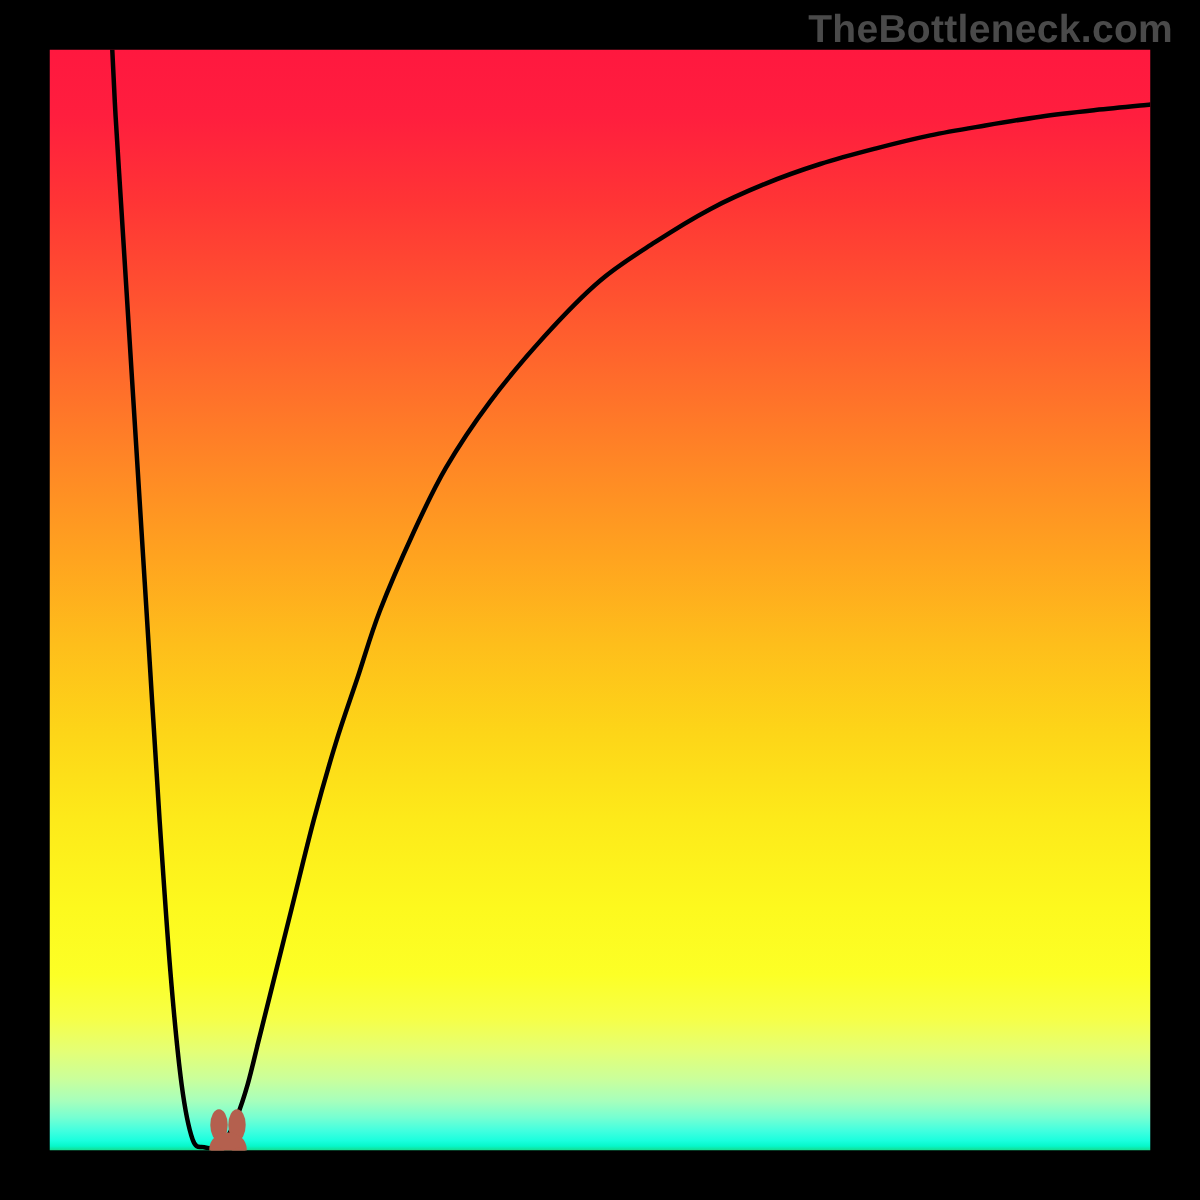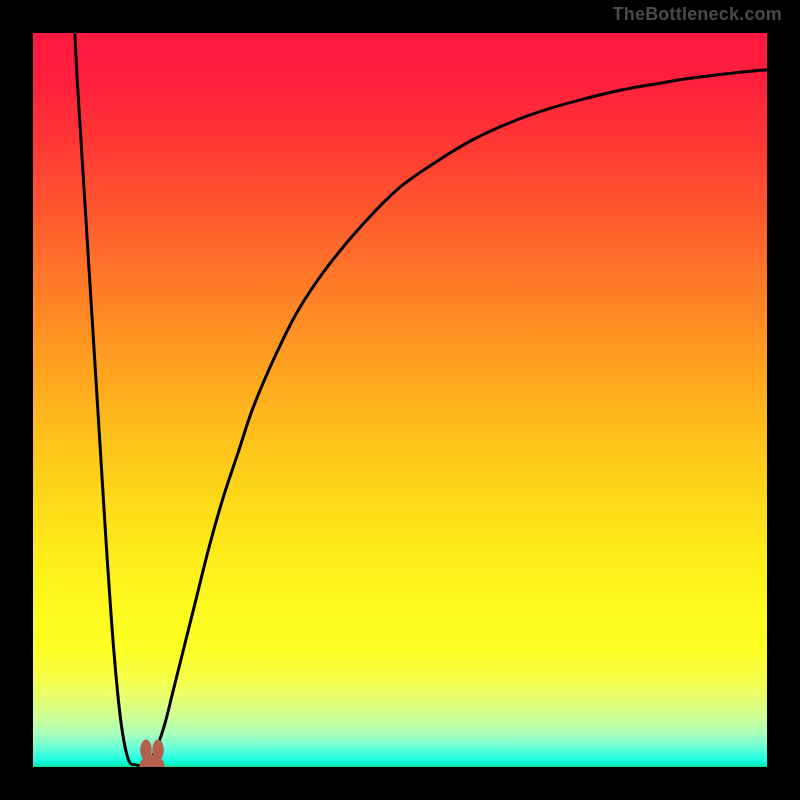--- a/index.html
+++ b/index.html
@@ -14,21 +14,21 @@
     position: relative;
     width: 800px;
     height: 800px;
     background: #000;
   }
   .watermark {
     position: absolute;
     top: 4px;
     right: 18px;
     font-family: Arial, Helvetica, sans-serif;
-    font-size: 18px;
+    font-size: 26px;
     font-weight: 600;
     color: #4a4a4a;
     letter-spacing: 0.2px;
     z-index: 10;
     user-select: none;
   }
   .plot {
     position: absolute;
     left: 33px;
     top: 33px;

